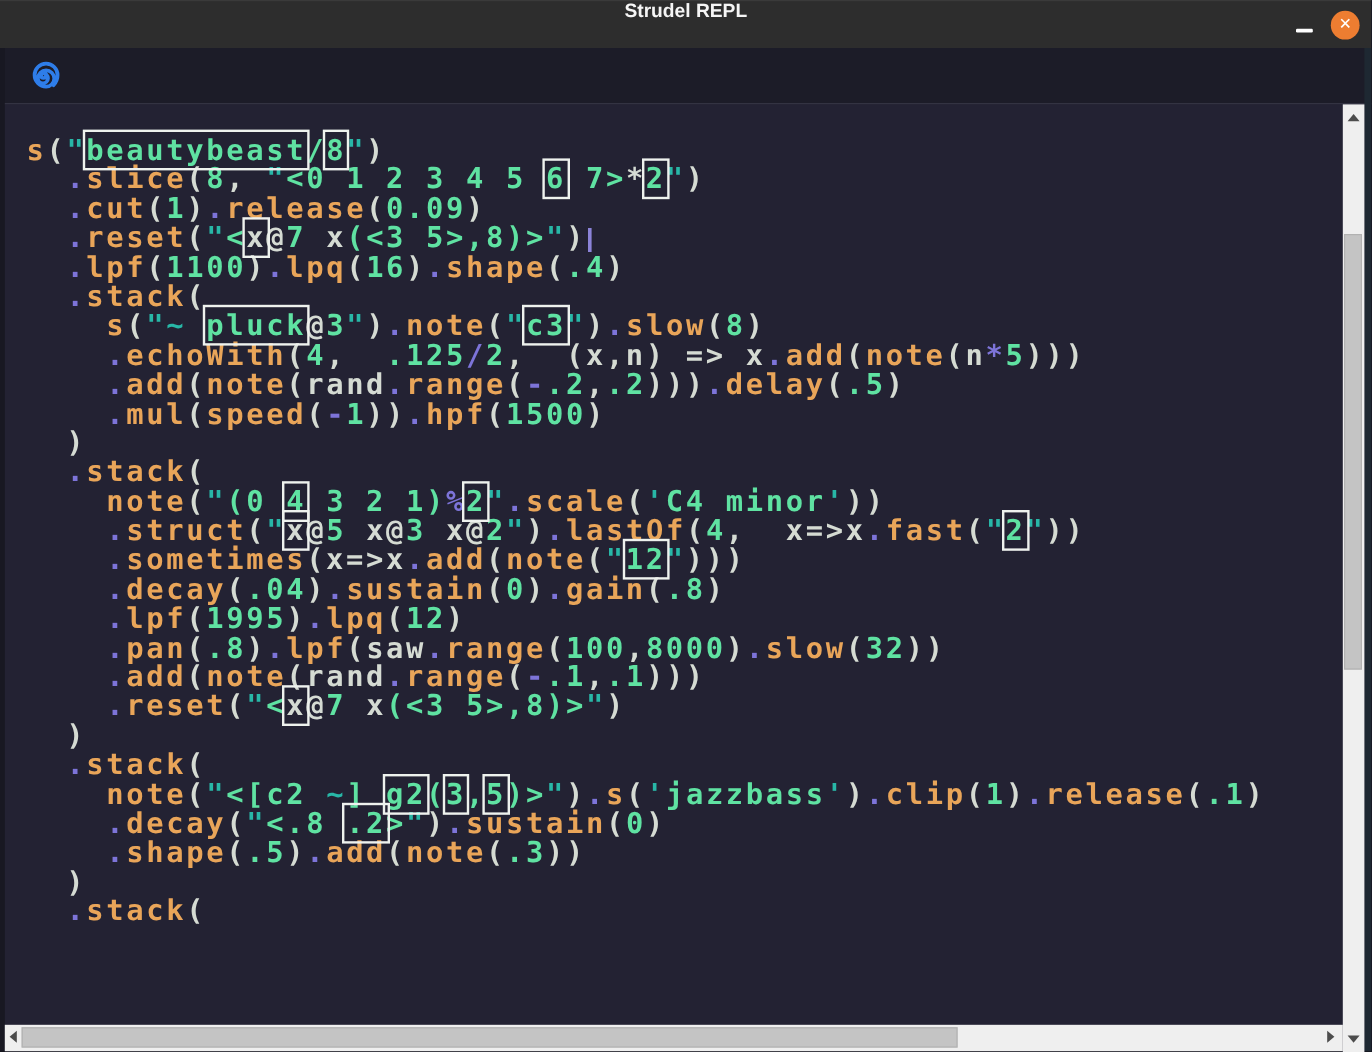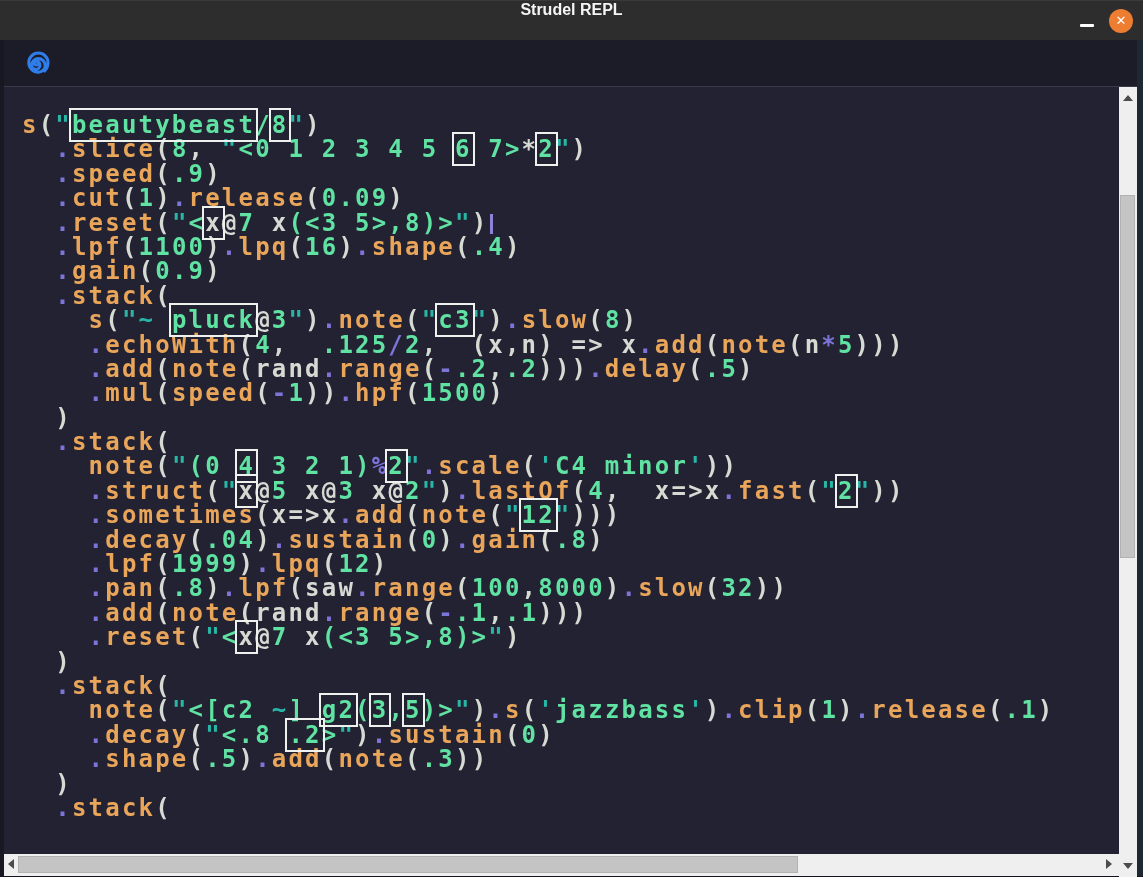--- a/index.html
+++ b/index.html
@@ -86,37 +86,35 @@
       <svg width="29" height="29" viewBox="0 0 29 29">
         <path d="M16.2 14.2 a2 2 0 1 1 -2.2 -2.2 a4.2 4.2 0 1 1 -4.4 4.4 a6.8 6.8 0 1 1 6.8 6.8 a9.6 9.6 0 1 1 9.6 -9.6 a12 12 0 0 1 -3.4 8.4" fill="none" stroke="#2e7de9" stroke-width="3.1" stroke-linecap="round"></path>
       </svg>
     </div>
   </div>
 
   <div class="editor">
     <div id="code-lines">
         <div class="code-line"><span class="tok-m">s</span><span class="tok-pl">(</span><span class="tok-q">"</span><span class="tok-v boxed">beautybeast</span><span class="tok-v">/</span><span class="tok-v boxed">8</span><span class="tok-q">"</span><span class="tok-pl">)</span></div>
         <div class="code-line"><span class="tok-pl">  </span><span class="tok-op">.</span><span class="tok-m">slice</span><span class="tok-pl">(</span><span class="tok-v">8</span><span class="tok-pl">, </span><span class="tok-q">"</span><span class="tok-v">&lt;0 1 2 3 4 5 </span><span class="tok-v boxed">6</span><span class="tok-v"> 7&gt;</span><span class="tok-pl">*</span><span class="tok-v boxed">2</span><span class="tok-q">"</span><span class="tok-pl">)</span></div>
-        <div class="code-line"><span class="tok-pl">  </span><span class="tok-op">.</span><span class="tok-m">speed</span><span class="tok-pl">(</span><span class="tok-v">.9</span><span class="tok-pl">)</span></div>
         <div class="code-line"><span class="tok-pl">  </span><span class="tok-op">.</span><span class="tok-m">cut</span><span class="tok-pl">(</span><span class="tok-v">1</span><span class="tok-pl">)</span><span class="tok-op">.</span><span class="tok-m">release</span><span class="tok-pl">(</span><span class="tok-v">0.09</span><span class="tok-pl">)</span></div>
         <div class="code-line"><span class="tok-pl">  </span><span class="tok-op">.</span><span class="tok-m">reset</span><span class="tok-pl">(</span><span class="tok-q">"</span><span class="tok-v">&lt;</span><span class="tok-pl boxed">x</span><span class="tok-pl">@</span><span class="tok-v">7 </span><span class="tok-pl">x</span><span class="tok-v">(&lt;3 5&gt;,8)&gt;</span><span class="tok-q">"</span><span class="tok-pl">)</span><span class="caret"></span></div>
         <div class="code-line"><span class="tok-pl">  </span><span class="tok-op">.</span><span class="tok-m">lpf</span><span class="tok-pl">(</span><span class="tok-v">1100</span><span class="tok-pl">)</span><span class="tok-op">.</span><span class="tok-m">lpq</span><span class="tok-pl">(</span><span class="tok-v">16</span><span class="tok-pl">)</span><span class="tok-op">.</span><span class="tok-m">shape</span><span class="tok-pl">(</span><span class="tok-v">.4</span><span class="tok-pl">)</span></div>
-        <div class="code-line"><span class="tok-pl">  </span><span class="tok-op">.</span><span class="tok-m">gain</span><span class="tok-pl">(</span><span class="tok-v">0.9</span><span class="tok-pl">)</span></div>
         <div class="code-line"><span class="tok-pl">  </span><span class="tok-op">.</span><span class="tok-m">stack</span><span class="tok-pl">(</span></div>
         <div class="code-line"><span class="tok-pl">    </span><span class="tok-m">s</span><span class="tok-pl">(</span><span class="tok-q">"</span><span class="tok-q">~</span><span class="tok-v"> </span><span class="tok-v boxed">pluck</span><span class="tok-pl">@</span><span class="tok-v">3</span><span class="tok-q">"</span><span class="tok-pl">)</span><span class="tok-op">.</span><span class="tok-m">note</span><span class="tok-pl">(</span><span class="tok-q">"</span><span class="tok-v boxed">c3</span><span class="tok-q">"</span><span class="tok-pl">)</span><span class="tok-op">.</span><span class="tok-m">slow</span><span class="tok-pl">(</span><span class="tok-v">8</span><span class="tok-pl">)</span></div>
         <div class="code-line"><span class="tok-pl">    </span><span class="tok-op">.</span><span class="tok-m">echoWith</span><span class="tok-pl">(</span><span class="tok-v">4</span><span class="tok-pl">,  </span><span class="tok-v">.125</span><span class="tok-op">/</span><span class="tok-v">2</span><span class="tok-pl">,  (x,n) =&gt; x</span><span class="tok-op">.</span><span class="tok-m">add</span><span class="tok-pl">(</span><span class="tok-m">note</span><span class="tok-pl">(</span><span class="tok-pl">n</span><span class="tok-op">*</span><span class="tok-v">5</span><span class="tok-pl">)))</span></div>
         <div class="code-line"><span class="tok-pl">    </span><span class="tok-op">.</span><span class="tok-m">add</span><span class="tok-pl">(</span><span class="tok-m">note</span><span class="tok-pl">(</span><span class="tok-pl">rand</span><span class="tok-op">.</span><span class="tok-m">range</span><span class="tok-pl">(</span><span class="tok-op">-</span><span class="tok-v">.2</span><span class="tok-pl">,</span><span class="tok-v">.2</span><span class="tok-pl">)))</span><span class="tok-op">.</span><span class="tok-m">delay</span><span class="tok-pl">(</span><span class="tok-v">.5</span><span class="tok-pl">)</span></div>
         <div class="code-line"><span class="tok-pl">    </span><span class="tok-op">.</span><span class="tok-m">mul</span><span class="tok-pl">(</span><span class="tok-m">speed</span><span class="tok-pl">(</span><span class="tok-op">-</span><span class="tok-v">1</span><span class="tok-pl">))</span><span class="tok-op">.</span><span class="tok-m">hpf</span><span class="tok-pl">(</span><span class="tok-v">1500</span><span class="tok-pl">)</span></div>
         <div class="code-line"><span class="tok-pl">  )</span></div>
         <div class="code-line"><span class="tok-pl">  </span><span class="tok-op">.</span><span class="tok-m">stack</span><span class="tok-pl">(</span></div>
         <div class="code-line"><span class="tok-pl">    </span><span class="tok-m">note</span><span class="tok-pl">(</span><span class="tok-q">"</span><span class="tok-v">(0 </span><span class="tok-v boxed">4</span><span class="tok-v"> 3 2 1)</span><span class="tok-op">%</span><span class="tok-v boxed">2</span><span class="tok-q">"</span><span class="tok-op">.</span><span class="tok-m">scale</span><span class="tok-pl">(</span><span class="tok-q">'</span><span class="tok-v">C4 minor</span><span class="tok-q">'</span><span class="tok-pl">))</span></div>
         <div class="code-line"><span class="tok-pl">    </span><span class="tok-op">.</span><span class="tok-m">struct</span><span class="tok-pl">(</span><span class="tok-q">"</span><span class="tok-pl boxed">x</span><span class="tok-pl">@</span><span class="tok-v">5 </span><span class="tok-pl">x</span><span class="tok-pl">@</span><span class="tok-v">3 </span><span class="tok-pl">x</span><span class="tok-pl">@</span><span class="tok-v">2</span><span class="tok-q">"</span><span class="tok-pl">)</span><span class="tok-op">.</span><span class="tok-m">lastOf</span><span class="tok-pl">(</span><span class="tok-v">4</span><span class="tok-pl">,  x=&gt;x</span><span class="tok-op">.</span><span class="tok-m">fast</span><span class="tok-pl">(</span><span class="tok-q">"</span><span class="tok-v boxed">2</span><span class="tok-q">"</span><span class="tok-pl">))</span></div>
         <div class="code-line"><span class="tok-pl">    </span><span class="tok-op">.</span><span class="tok-m">sometimes</span><span class="tok-pl">(x=&gt;x</span><span class="tok-op">.</span><span class="tok-m">add</span><span class="tok-pl">(</span><span class="tok-m">note</span><span class="tok-pl">(</span><span class="tok-q">"</span><span class="tok-v boxed">12</span><span class="tok-q">"</span><span class="tok-pl">)))</span></div>
         <div class="code-line"><span class="tok-pl">    </span><span class="tok-op">.</span><span class="tok-m">decay</span><span class="tok-pl">(</span><span class="tok-v">.04</span><span class="tok-pl">)</span><span class="tok-op">.</span><span class="tok-m">sustain</span><span class="tok-pl">(</span><span class="tok-v">0</span><span class="tok-pl">)</span><span class="tok-op">.</span><span class="tok-m">gain</span><span class="tok-pl">(</span><span class="tok-v">.8</span><span class="tok-pl">)</span></div>
-        <div class="code-line"><span class="tok-pl">    </span><span class="tok-op">.</span><span class="tok-m">lpf</span><span class="tok-pl">(</span><span class="tok-v">1999</span><span class="tok-pl">)</span><span class="tok-op">.</span><span class="tok-m">lpq</span><span class="tok-pl">(</span><span class="tok-v">12</span><span class="tok-pl">)</span></div>
+        <div class="code-line"><span class="tok-pl">    </span><span class="tok-op">.</span><span class="tok-m">lpf</span><span class="tok-pl">(</span><span class="tok-v">1995</span><span class="tok-pl">)</span><span class="tok-op">.</span><span class="tok-m">lpq</span><span class="tok-pl">(</span><span class="tok-v">12</span><span class="tok-pl">)</span></div>
         <div class="code-line"><span class="tok-pl">    </span><span class="tok-op">.</span><span class="tok-m">pan</span><span class="tok-pl">(</span><span class="tok-v">.8</span><span class="tok-pl">)</span><span class="tok-op">.</span><span class="tok-m">lpf</span><span class="tok-pl">(</span><span class="tok-pl">saw</span><span class="tok-op">.</span><span class="tok-m">range</span><span class="tok-pl">(</span><span class="tok-v">100</span><span class="tok-pl">,</span><span class="tok-v">8000</span><span class="tok-pl">)</span><span class="tok-op">.</span><span class="tok-m">slow</span><span class="tok-pl">(</span><span class="tok-v">32</span><span class="tok-pl">))</span></div>
         <div class="code-line"><span class="tok-pl">    </span><span class="tok-op">.</span><span class="tok-m">add</span><span class="tok-pl">(</span><span class="tok-m">note</span><span class="tok-pl">(</span><span class="tok-pl">rand</span><span class="tok-op">.</span><span class="tok-m">range</span><span class="tok-pl">(</span><span class="tok-op">-</span><span class="tok-v">.1</span><span class="tok-pl">,</span><span class="tok-v">.1</span><span class="tok-pl">)))</span></div>
         <div class="code-line"><span class="tok-pl">    </span><span class="tok-op">.</span><span class="tok-m">reset</span><span class="tok-pl">(</span><span class="tok-q">"</span><span class="tok-v">&lt;</span><span class="tok-pl boxed">x</span><span class="tok-pl">@</span><span class="tok-v">7 </span><span class="tok-pl">x</span><span class="tok-v">(&lt;3 5&gt;,8)&gt;</span><span class="tok-q">"</span><span class="tok-pl">)</span></div>
         <div class="code-line"><span class="tok-pl">  )</span></div>
         <div class="code-line"><span class="tok-pl">  </span><span class="tok-op">.</span><span class="tok-m">stack</span><span class="tok-pl">(</span></div>
         <div class="code-line"><span class="tok-pl">    </span><span class="tok-m">note</span><span class="tok-pl">(</span><span class="tok-q">"</span><span class="tok-v">&lt;[c2 </span><span class="tok-q">~</span><span class="tok-v">] </span><span class="tok-v boxed">g2</span><span class="tok-v">(</span><span class="tok-v boxed">3</span><span class="tok-v">,</span><span class="tok-v boxed">5</span><span class="tok-v">)&gt;</span><span class="tok-q">"</span><span class="tok-pl">)</span><span class="tok-op">.</span><span class="tok-m">s</span><span class="tok-pl">(</span><span class="tok-q">'</span><span class="tok-v">jazzbass</span><span class="tok-q">'</span><span class="tok-pl">)</span><span class="tok-op">.</span><span class="tok-m">clip</span><span class="tok-pl">(</span><span class="tok-v">1</span><span class="tok-pl">)</span><span class="tok-op">.</span><span class="tok-m">release</span><span class="tok-pl">(</span><span class="tok-v">.1</span><span class="tok-pl">)</span></div>
         <div class="code-line"><span class="tok-pl">    </span><span class="tok-op">.</span><span class="tok-m">decay</span><span class="tok-pl">(</span><span class="tok-q">"</span><span class="tok-v">&lt;.8 </span><span class="tok-v boxed">.2</span><span class="tok-v">&gt;</span><span class="tok-q">"</span><span class="tok-pl">)</span><span class="tok-op">.</span><span class="tok-m">sustain</span><span class="tok-pl">(</span><span class="tok-v">0</span><span class="tok-pl">)</span></div>
         <div class="code-line"><span class="tok-pl">    </span><span class="tok-op">.</span><span class="tok-m">shape</span><span class="tok-pl">(</span><span class="tok-v">.5</span><span class="tok-pl">)</span><span class="tok-op">.</span><span class="tok-m">add</span><span class="tok-pl">(</span><span class="tok-m">note</span><span class="tok-pl">(</span><span class="tok-v">.3</span><span class="tok-pl">))</span></div>
         <div class="code-line"><span class="tok-pl">  )</span></div>
         <div class="code-line"><span class="tok-pl">  </span><span class="tok-op">.</span><span class="tok-m">stack</span><span class="tok-pl">(</span></div>

